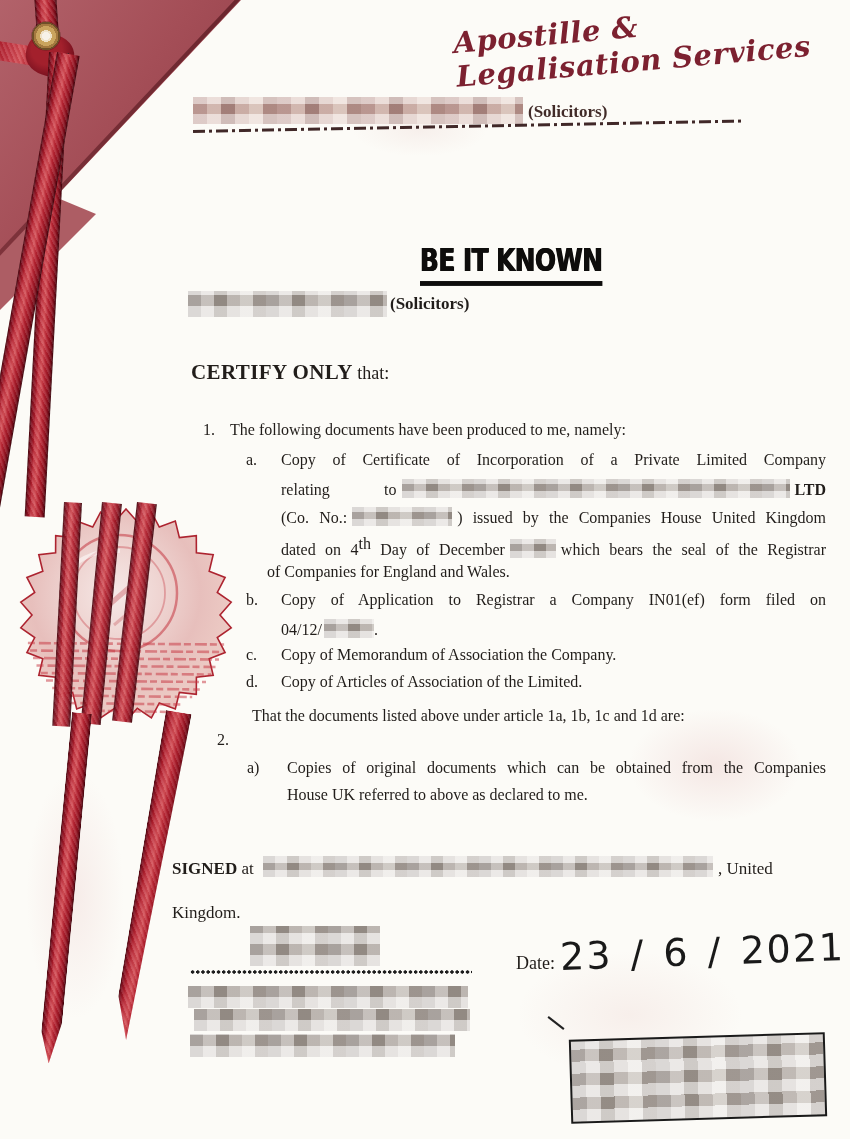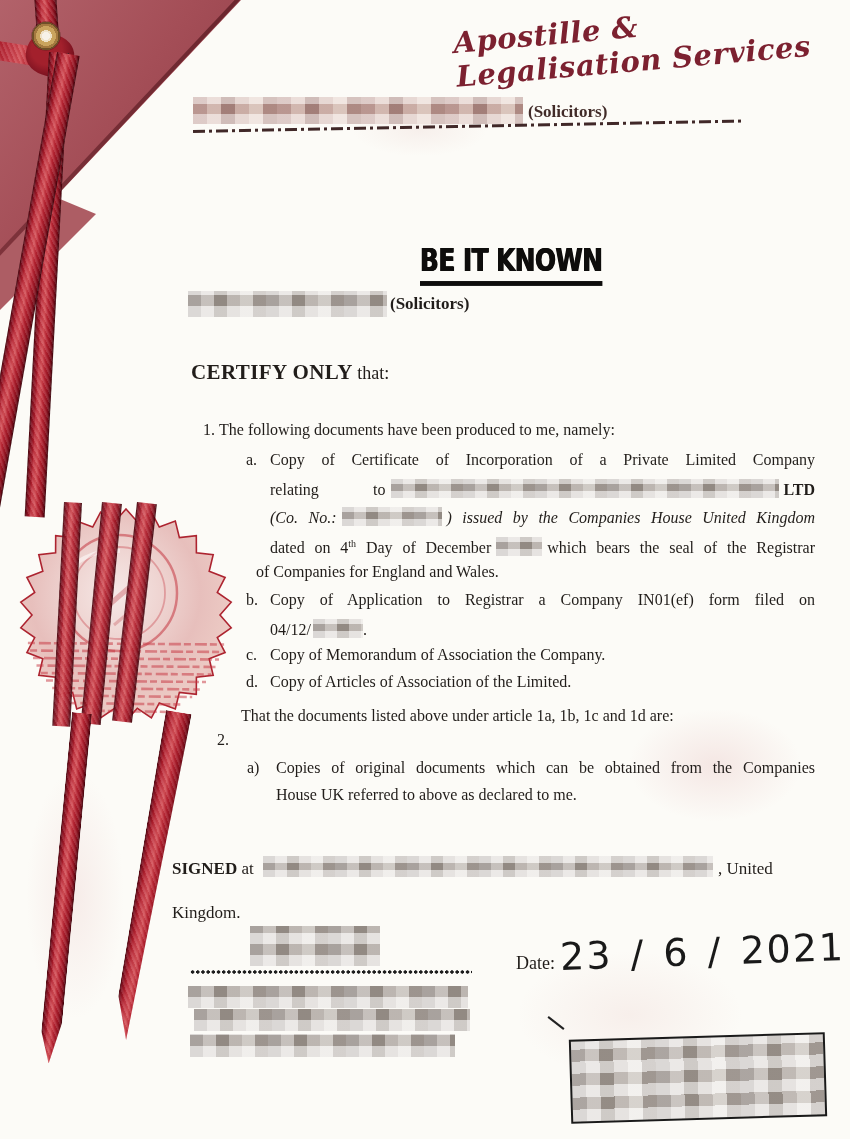--- a/index.html
+++ b/index.html
@@ -33,24 +33,24 @@
          font:bold italic 29px/34px "DejaVu Serif",serif;color:#7c2130;letter-spacing:.5px;z-index:2;}
   .sol{font:bold 17px "Liberation Serif",serif;color:#412b28;z-index:2;}
   .dashdot{left:193px;top:130px;width:551px;height:3.2px;z-index:2;transform:rotate(-1.1deg);transform-origin:left top;
     background:repeating-linear-gradient(90deg,#402828 0 12px,transparent 12px 16px,#402828 16px 19px,transparent 19px 23px);}
   .title{left:420px;top:242px;z-index:2;transform:scale(.95,1.22);transform-origin:left top;
          font:bold 26px "DejaVu Sans",sans-serif;letter-spacing:-.5px;color:#0e0d0c;
          border-bottom:4px solid #0e0d0c;padding-bottom:2px;
          text-shadow:.6px 0 currentColor,-.4px 0 currentColor;}
   .certify{left:191px;top:360px;z-index:2;font:bold 21px "Liberation Serif",serif;letter-spacing:.4px;text-align:right;}
   .certify .rest{font:400 18px "Liberation Serif",serif;letter-spacing:0;}
-  .bl{position:absolute;z-index:2;font:16px/24px "Liberation Serif",serif;color:#211d1a;}
+  .bl{position:absolute;z-index:2;font:16px/24px "Liberation Serif",serif;color:#211d1a;margin-left:11px;}
   .just{left:270px;width:545px;text-align:justify;text-align-last:justify;}
   .mk{position:absolute;z-index:2;font:16px/24px "Liberation Serif",serif;}
-  sup{font-size:10px;}
+  sup{font-size:16px;}
   .bold{font-weight:bold;}
   .signedline{left:172px;top:853px;width:668px;font:17px/24px "Liberation Serif",serif;z-index:2;}
   .kingdom{left:172px;top:903px;font:17px "Liberation Serif",serif;z-index:2;}
   .dotline{left:190px;top:970px;width:282px;height:4px;z-index:2;
     background-image:radial-gradient(circle,#1c1c1c 1.5px,transparent 1.8px);background-size:5.2px 4px;background-repeat:repeat-x;}
   .datelabel{left:516px;top:953px;font:18px "Liberation Serif",serif;z-index:2;}
   .datehand{left:560px;top:932px;z-index:2;transform:rotate(-2deg);
     font:38px/40px "DejaVu Sans",sans-serif;color:#191919;letter-spacing:2px;word-spacing:4px;}
 
   
@@ -115,21 +115,21 @@
   <div class="abs sol" style="left:390px;top:294px;color:#211d1a;">(Solicitors)</div>
 
   <div class="abs certify"><span>CERTIFY ONLY</span><span class="rest"> that:</span></div>
 
   <div class="mk" style="left:203px;top:418px;">1.</div>
   <div class="bl" style="left:219px;top:418px;">The following documents have been produced to me, namely:</div>
 
   <div class="mk" style="left:246px;top:448px;">a.</div>
   <div class="bl just" style="top:448px;">Copy of Certificate of Incorporation of a Private Limited Company</div>
   <div class="bl just" style="top:476px;"><span>relating to</span><span class="rin" style="width:388px;"></span><span class="bold">LTD</span></div>
-  <div class="bl just" style="top:504px;font-style:italic;"><span>(Co. No.:</span><span class="rin" style="width:100px;"></span><span>) issued by the Companies House United Kingdom</span></div>
+  <div class="bl just" style="top:504px;"><span>(Co. No.:</span><span class="rin" style="width:100px;"></span><span>) issued by the Companies House United Kingdom</span></div>
   <div class="bl just" style="top:532px;"><span>dated on 4</span><sup>th</sup> <span>Day of December</span><span class="rin" style="width:46px;"></span><span>which bears the seal of the Registrar</span></div>
   <div class="bl" style="left:256px;top:560px;">of Companies for England and Wales.</div>
 
   <div class="mk" style="left:246px;top:588px;">b.</div>
   <div class="bl just" style="top:588px;">Copy of Application to Registrar a Company IN01(ef) form filed on</div>
   <div class="bl" style="left:270px;top:616px;"><span>04/12/</span><span class="rin" style="width:50px;margin-left:2px;margin-right:0;"></span><span>.</span></div>
 
   <div class="mk" style="left:246px;top:643px;">c.</div>
   <div class="bl" style="left:270px;top:643px;">Copy of Memorandum of Association the Company.</div>
   <div class="mk" style="left:246px;top:670px;">d.</div>

